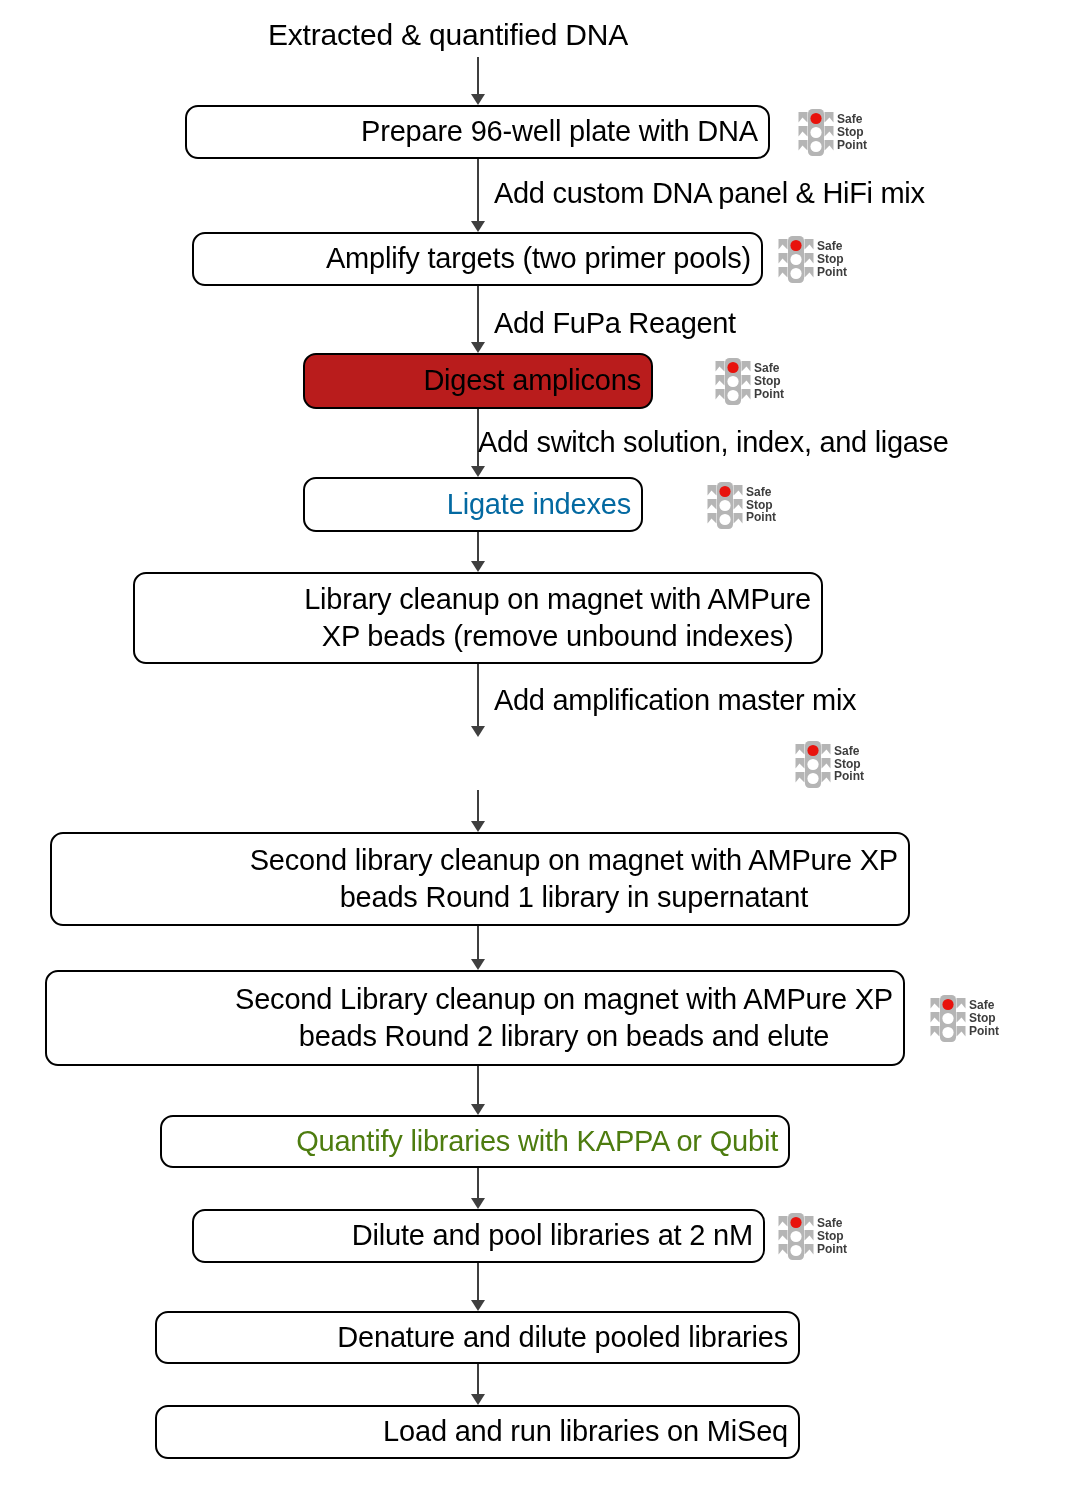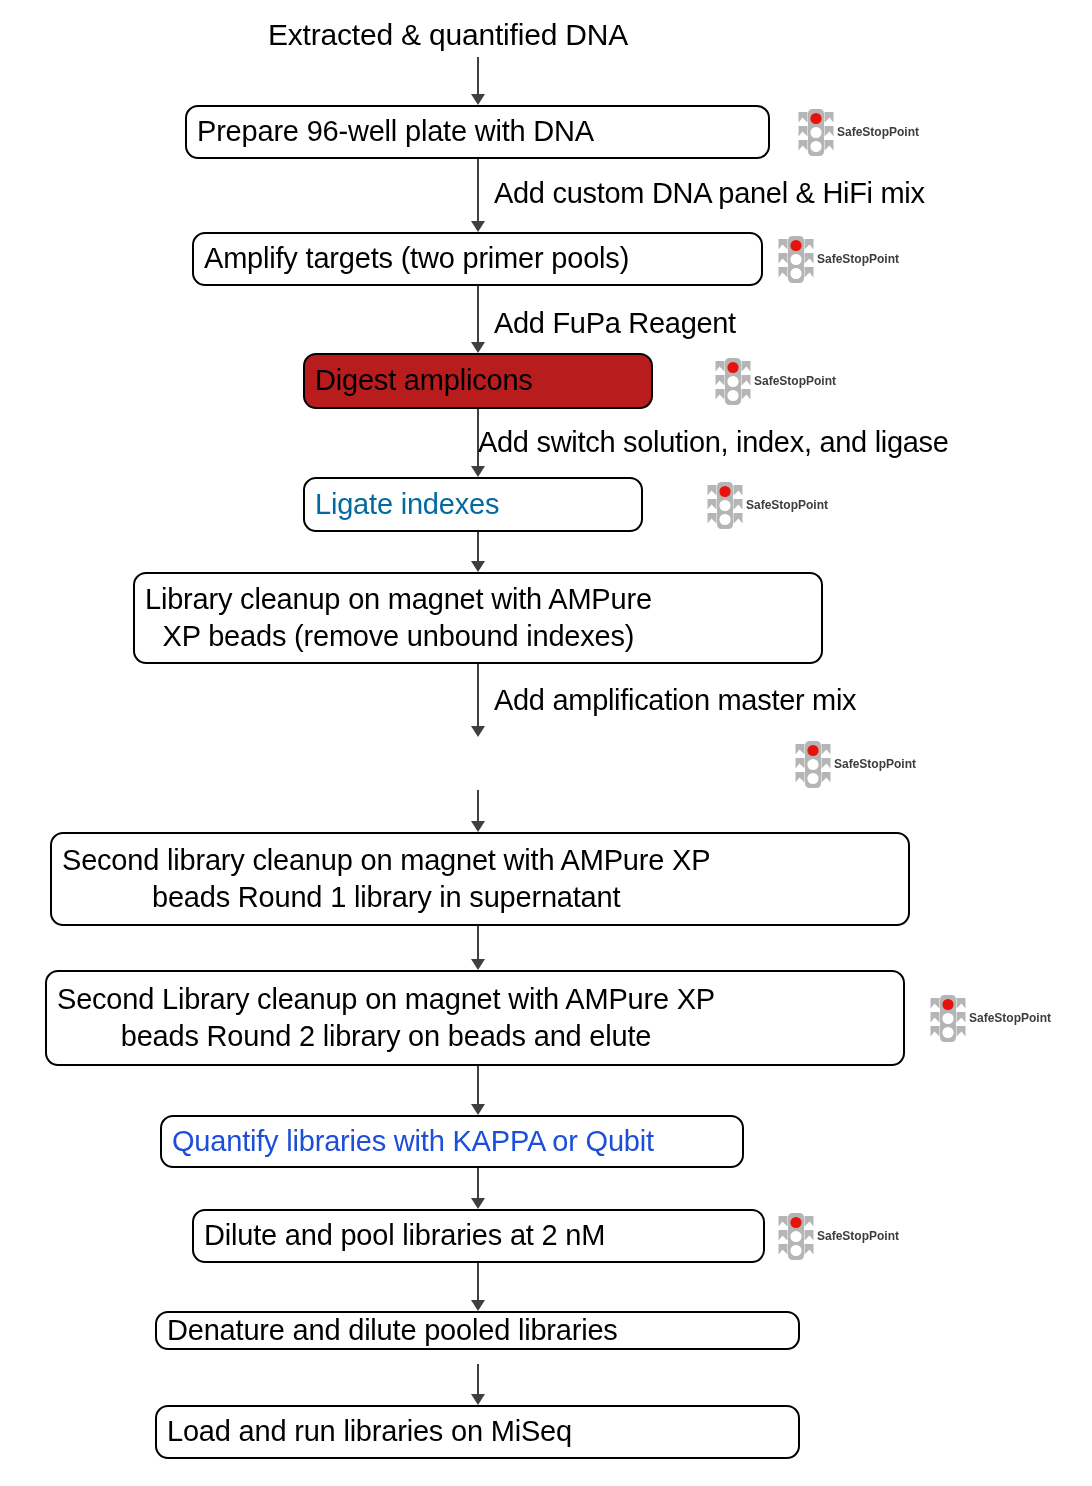--- a/index.html
+++ b/index.html
@@ -29,21 +29,21 @@
   }
   
   .node {
     position: absolute;
     box-sizing: border-box;
     border: 2.4px solid #000000;
     border-radius: 13px;
     background: #ffffff;
     display: flex;
     align-items: center;
-    justify-content: flex-start;
+    justify-content: flex-end;
     text-align: center;
     font-size: 29px;
     line-height: 1.28;
     letter-spacing: -0.2px;
     padding: 0 10px;
   }
   .node .label { display: block; }
   
   .edge-label {
     position: absolute;
@@ -60,21 +60,21 @@
   }
   
   .ssp {
     position: absolute;
     display: flex;
     align-items: center;
     gap: 3px;
   }
   .ssp .ssp-text {
     display: flex;
-    flex-direction: row;
+    flex-direction: column;
     justify-content: center;
     line-height: 1.08;
     color: #3d3d3d;
     font-weight: 600;
   }
   .ssp .ssp-text span { display: block; white-space: nowrap; }
 </style>
 </head>
 <body>
 
@@ -273,21 +273,21 @@
         <circle cx="18" cy="10.5" r="5.6" fill="#e8120c"></circle>
         <circle cx="18" cy="24.5" r="5.6" fill="#ffffff"></circle>
         <circle cx="18" cy="38.5" r="5.6" fill="#ffffff"></circle>
       </svg>
       <div class="ssp-text" style="font-size: 12px;">
         <span>Safe</span>
         <span>Stop</span>
         <span>Point</span>
       </div>
     </div>
-    <div class="node" style="left: 160px; top: 1115px; width: 584px; height: 53px; font-size: 29px; border-color: rgb(0, 0, 0); background: rgb(255, 255, 255); color: #1d4ed8;">
+    <div class="node" style="left: 160px; top: 1115px; width: 630px; height: 53px; font-size: 29px; border-color: rgb(0, 0, 0); background: rgb(255, 255, 255); color: #4d7c0f;">
       <div>
         <span class="label">Quantify libraries with KAPPA or Qubit</span>
       </div>
     </div>
     <div class="node" style="left: 192px; top: 1209px; width: 573px; height: 54px; font-size: 29px; border-color: rgb(0, 0, 0); background: rgb(255, 255, 255); color: rgb(0, 0, 0);">
       <div>
         <span class="label">Dilute and pool libraries at 2 nM</span>
       </div>
     </div>
     <div class="ssp" style="left: 778px; top: 1212px;">
@@ -302,21 +302,21 @@
         <circle cx="18" cy="10.5" r="5.6" fill="#e8120c"></circle>
         <circle cx="18" cy="24.5" r="5.6" fill="#ffffff"></circle>
         <circle cx="18" cy="38.5" r="5.6" fill="#ffffff"></circle>
       </svg>
       <div class="ssp-text" style="font-size: 12px;">
         <span>Safe</span>
         <span>Stop</span>
         <span>Point</span>
       </div>
     </div>
-    <div class="node" style="left: 155px; top: 1311px; width: 645px; height: 39px; font-size: 29px; border-color: rgb(0, 0, 0); background: rgb(255, 255, 255); color: rgb(0, 0, 0);">
+    <div class="node" style="left: 155px; top: 1311px; width: 645px; height: 53px; font-size: 29px; border-color: rgb(0, 0, 0); background: rgb(255, 255, 255); color: rgb(0, 0, 0);">
       <div>
         <span class="label">Denature and dilute pooled libraries</span>
       </div>
     </div>
     <div class="node" style="left: 155px; top: 1405px; width: 645px; height: 54px; font-size: 29px; border-color: rgb(0, 0, 0); background: rgb(255, 255, 255); color: rgb(0, 0, 0);">
       <div>
         <span class="label">Load and run libraries on MiSeq</span>
       </div>
     </div>
     <div class="edge-label" style="left: 494px; top: 308px;">Add FuPa Reagent</div>

